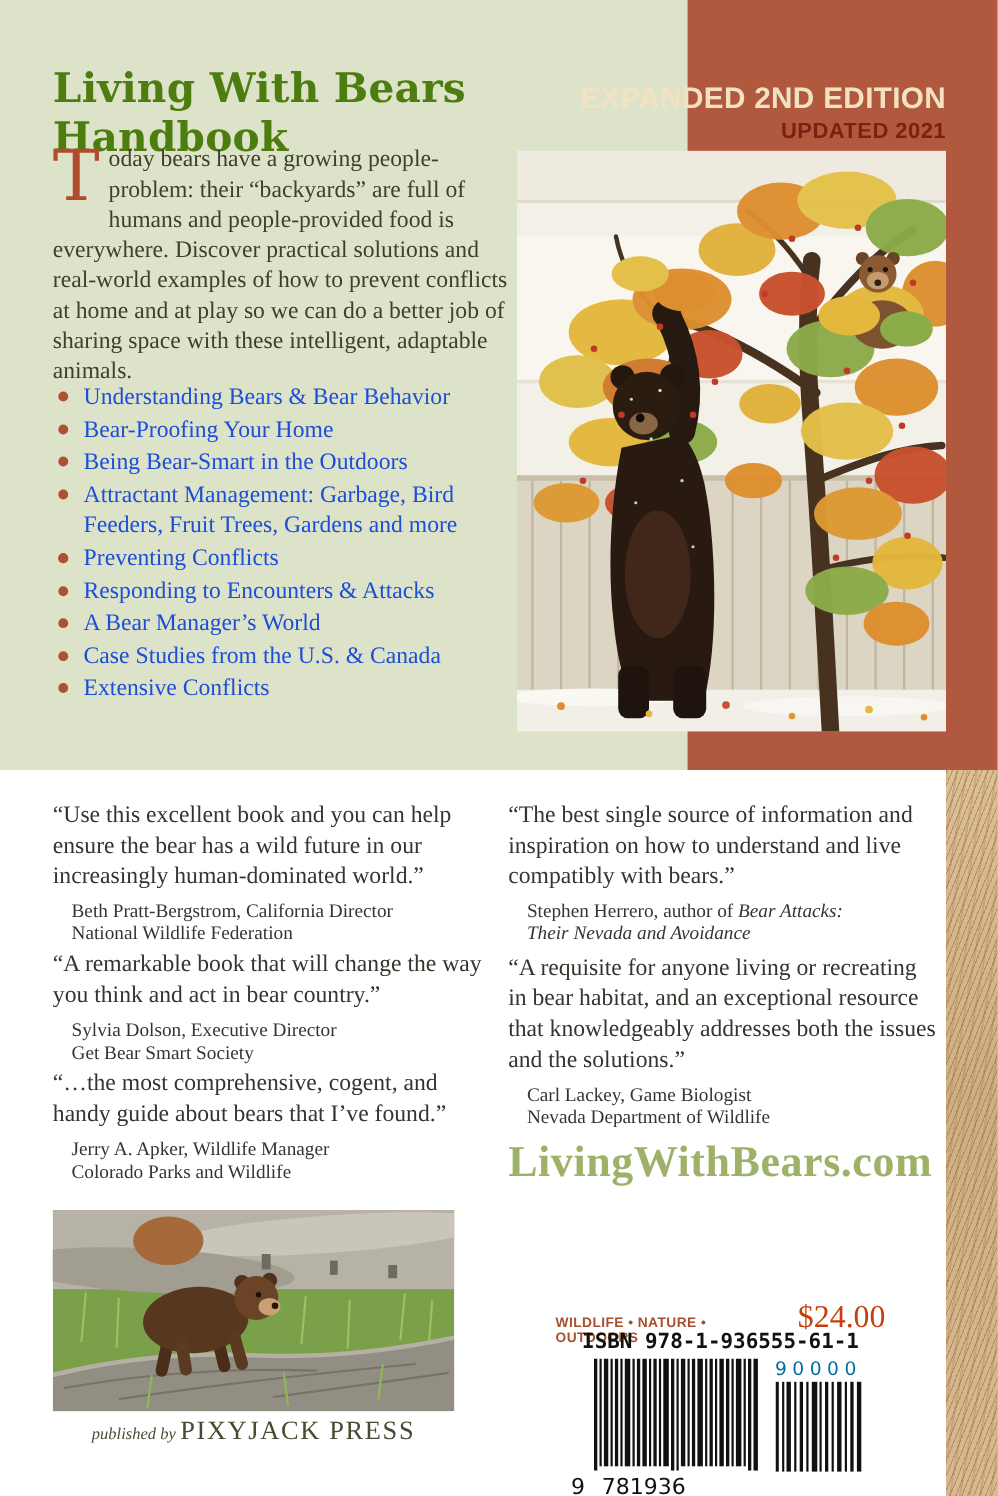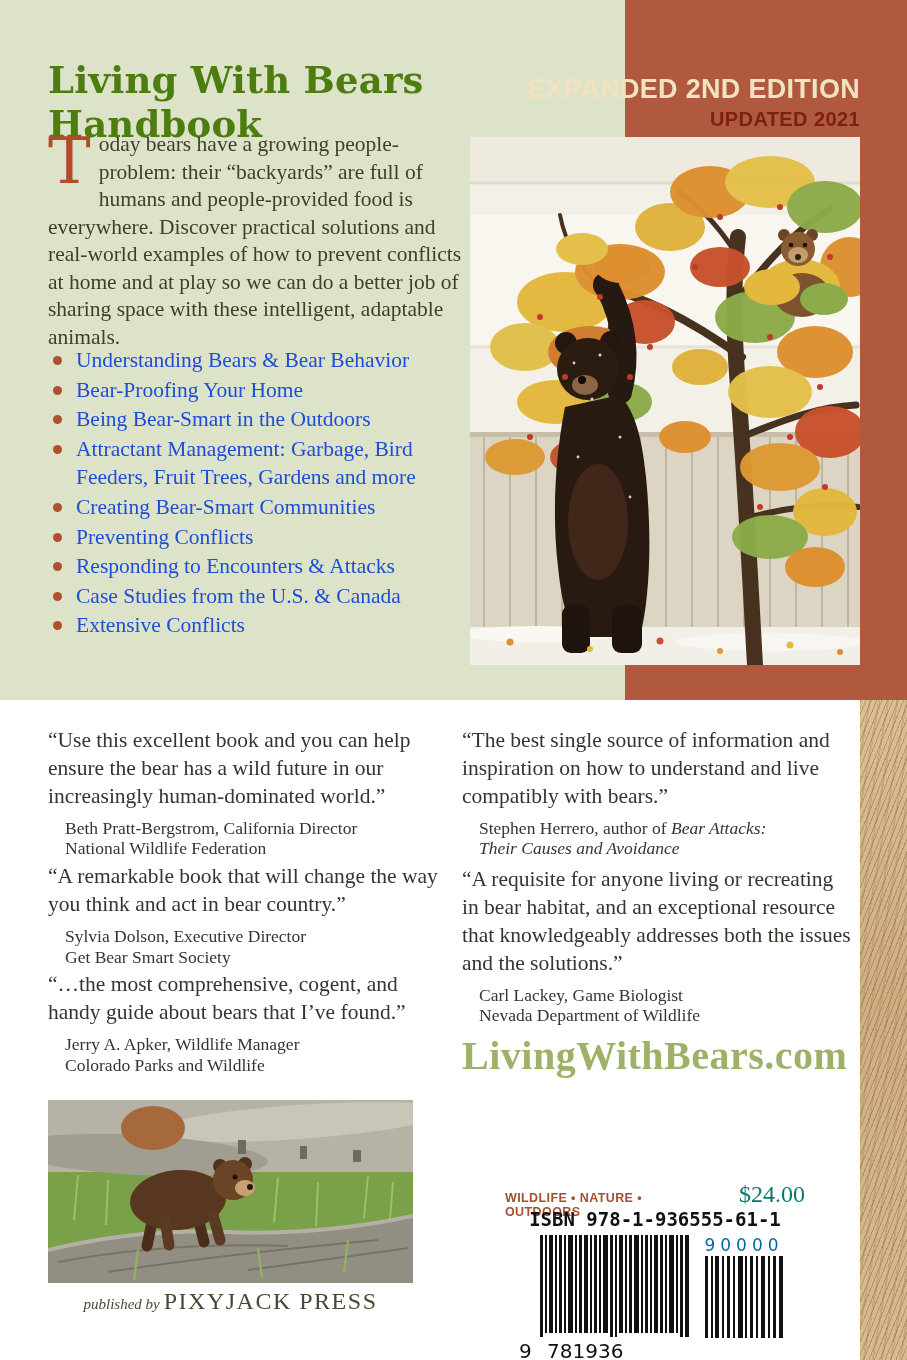--- a/index.html
+++ b/index.html
@@ -34,21 +34,21 @@
            font-weight:bold;font-size:40px;color:#9db168;letter-spacing:.5px;}
   
   .photo-cub{position:absolute;left:48px;top:1100px;width:365px;height:183px;}
   .publisher{position:absolute;left:48px;top:1288px;width:365px;text-align:center;color:#474b33;}
   .publisher .pfx{font-style:italic;font-size:15px;}
   .publisher .pname{font-size:24px;letter-spacing:1.5px;}
   
   .retail{position:absolute;left:505px;top:1130px;width:300px;height:196px;margin-top:47px;}
   .cats-row{position:absolute;top:4px;left:0;width:100%;display:flex;justify-content:center;align-items:baseline;gap:18px;}
   .cats{font-family:"Liberation Sans",sans-serif;font-weight:bold;font-size:12.5px;letter-spacing:.4px;color:#a4502e;}
-  .price{font-size:24px;color:#0f766e;text-align:right;}
+  .price{font-size:29px;color:#c2410c;text-align:right;}
   .isbn{position:absolute;top:31px;left:0;width:100%;text-align:center;
         font-family:"DejaVu Sans Mono",monospace;font-weight:bold;font-size:19px;color:#111;}
   .main-bars{position:absolute;top:58px;left:35px;}
   .sup-label{position:absolute;top:58px;left:196px;width:86px;text-align:center;
              font-family:"DejaVu Sans",sans-serif;font-size:17px;letter-spacing:5px;color:#0369a1;}
   .sup-bars{position:absolute;top:79px;left:200px;}
   .digits{position:absolute;top:162px;left:14px;width:186px;
           font-family:"DejaVu Sans",sans-serif;font-size:20px;color:#111;word-spacing:9px;}
   
   .woodstrip{position:absolute;left:860px;top:700px;width:47px;height:660px;background-color:#d8b88d;
@@ -73,23 +73,24 @@
 
   <div class="intro">
     <span class="dropcap">T</span><span>oday bears have a growing people-problem: their “backyards” are full of humans and people-provided food is everywhere. Discover practical solutions and real-world examples of how to prevent conflicts at home and at play so we can do a better job of sharing space with these intelligent, adaptable animals.</span>
   </div>
 
   <ul class="bullets">
     <li><span class="dot"></span><span>Understanding Bears &amp; Bear Behavior</span></li>
     <li><span class="dot"></span><span>Bear-Proofing Your Home</span></li>
     <li><span class="dot"></span><span>Being Bear-Smart in the Outdoors</span></li>
     <li><span class="dot"></span><span>Attractant Management: Garbage, Bird Feeders, Fruit Trees, Gardens and more</span></li>
-    <li><span class="dot"></span><span>Creating Bear-Smart Communities</span></li>
+    <li><span class="dot"></span></li>
     <li><span class="dot"></span><span>Preventing Conflicts</span></li>
     <li><span class="dot"></span><span>Responding to Encounters &amp; Attacks</span></li>
+    <li><span class="dot"></span><span>A Bear Manager’s World</span></li>
     <li><span class="dot"></span><span>Case Studies from the U.S. &amp; Canada</span></li>
     <li><span class="dot"></span><span>Extensive Conflicts</span></li>
   </ul>
 
   <svg class="photo-main" viewBox="0 0 390 528" role="img" aria-label="Black bear standing upright in snow reaching into a crabapple tree with fall foliage; a cub perches in the branches; pale wooden fence behind">
     <rect width="390" height="528" fill="#f3f0e8"></rect>
     <rect y="0" width="390" height="46" fill="#eeeadf"></rect>
     <line x1="0" y1="46" x2="390" y2="46" stroke="#e0dccd" stroke-width="3"></line>
     <rect x="0" y="78" width="390" height="130" fill="#f8f6ef"></rect>
     <line x1="0" y1="210" x2="390" y2="210" stroke="#e6e2d4" stroke-width="3"></line>
@@ -242,21 +243,21 @@
     <div class="attr">
       <div>Jerry A. Apker, Wildlife Manager</div>
       <div>Colorado Parks and Wildlife</div>
     </div>
   </div>
 
   <div class="qblock qR" style="top:727px">
     <div>“The best single source of information and inspiration on how to understand and live compatibly with bears.”</div>
     <div class="attr">
       <div><span>Stephen Herrero, author of </span><em>Bear Attacks:</em></div>
-      <div><em>Their Causes and Avoidance</em></div>
+      <div><em>Their Nevada and Avoidance</em></div>
     </div>
   </div>
   <div class="qblock qR" style="top:866px">
     <div>“A requisite for anyone living or recre­ating in bear habitat, and an exceptional resource that knowledgeably addresses both the issues and the solutions.”</div>
     <div class="attr">
       <div>Carl Lackey, Game Biologist</div>
       <div>Nevada Department of Wildlife</div>
     </div>
   </div>
 

